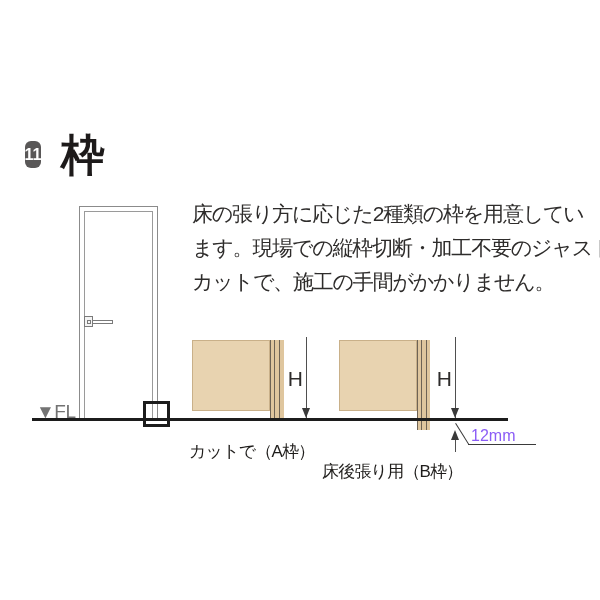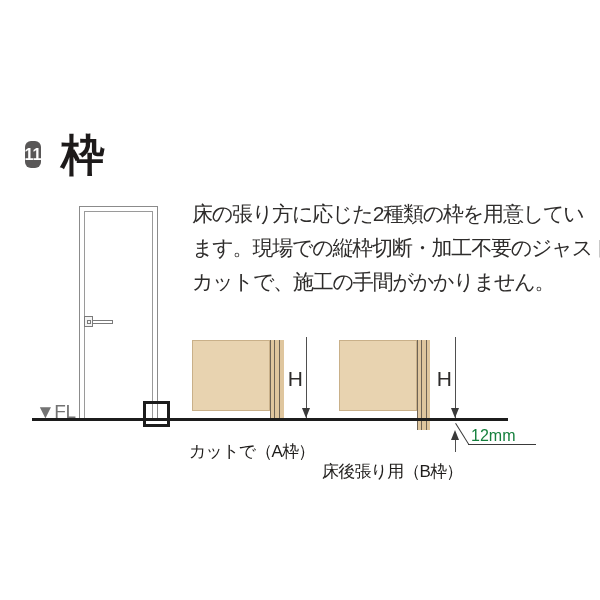--- a/index.html
+++ b/index.html
@@ -120,21 +120,21 @@
   .leader-diag{
     left:456px;top:423px;width:25px;height:1.3px;
     background:#3a3a3a;transform-origin:0 0;transform:rotate(58deg);
     z-index:4;
   }
   .leader-under{
     left:468px;top:444px;width:68px;height:1.3px;
     background:#3a3a3a;z-index:4;
   }
   .offset-label{
-    left:471px;top:427px;font-size:16px;color:#15803d;z-index:5;
+    left:471px;top:427px;font-size:16px;color:#8b5cf6;z-index:5;
   }
 
   
   .frame-caption{
     top:440px;font-size:17px;font-weight:500;
     color:#1f1d1b;letter-spacing:-0.8px;white-space:nowrap;z-index:5;
   }
   .cap-a{left:189px;}
   .cap-b{left:322px;margin-top:20px;}
 </style>

